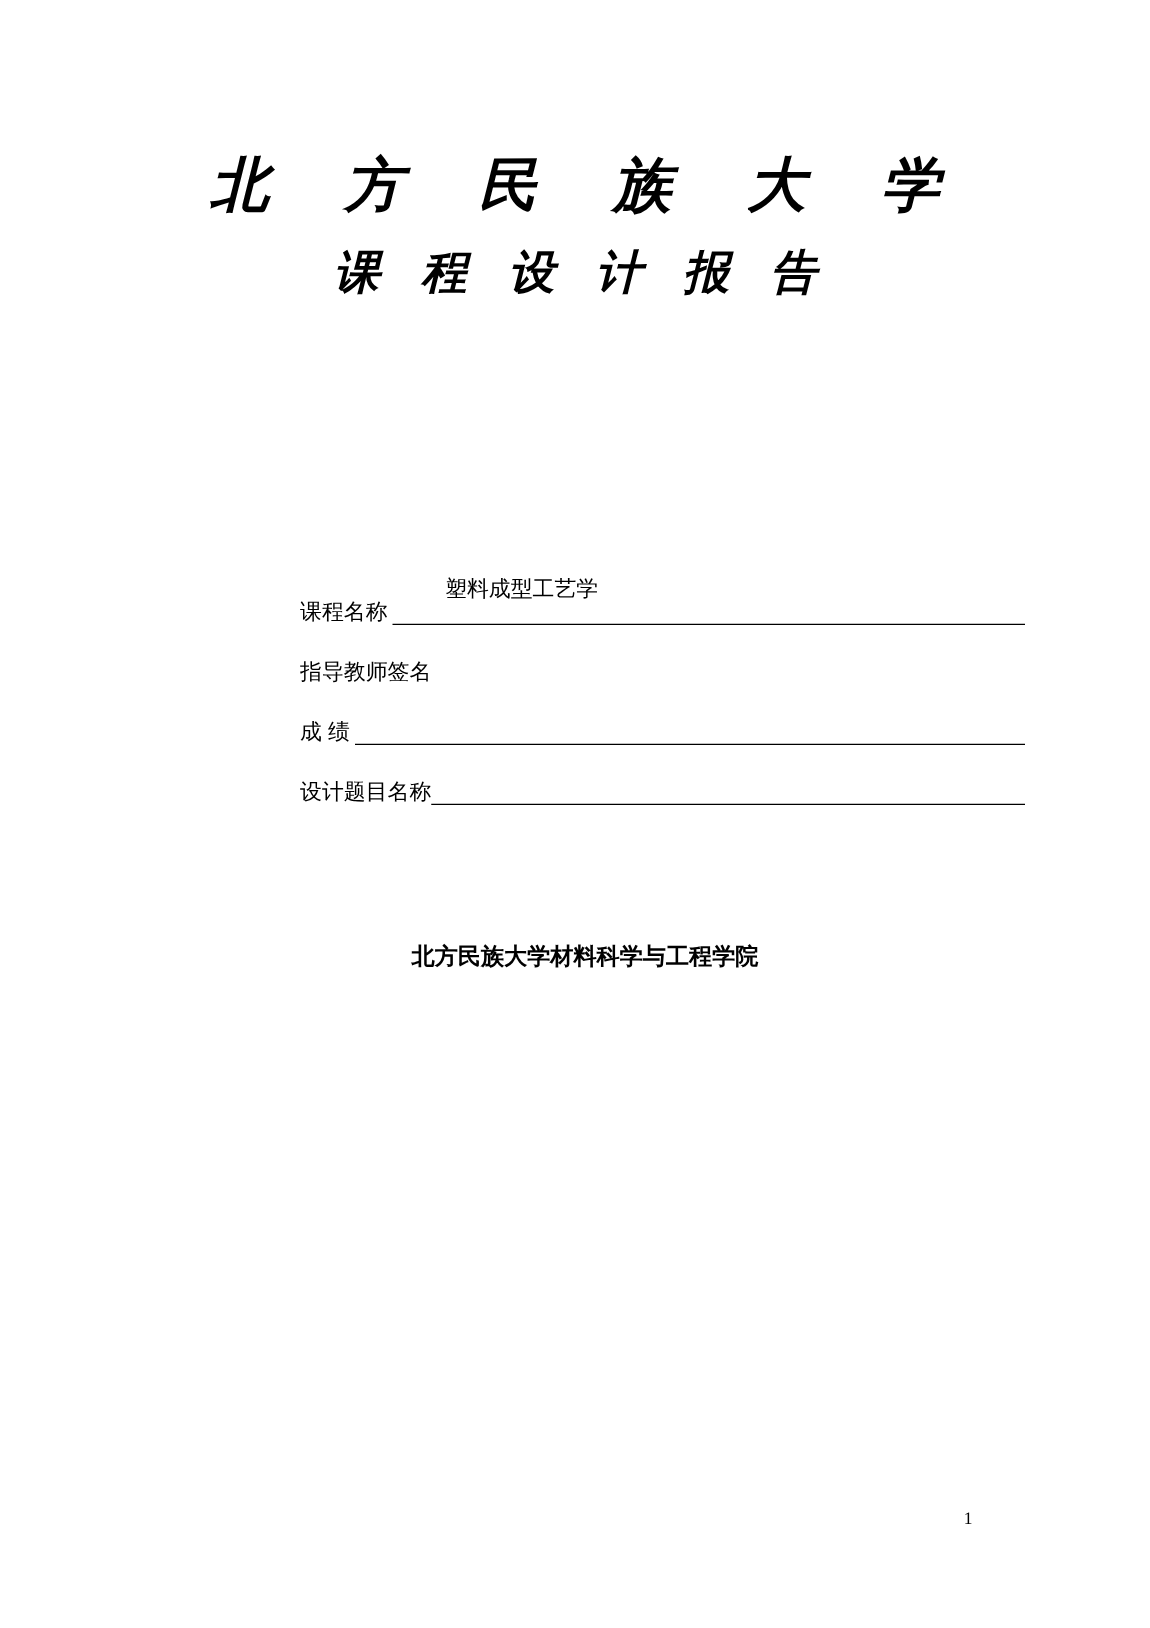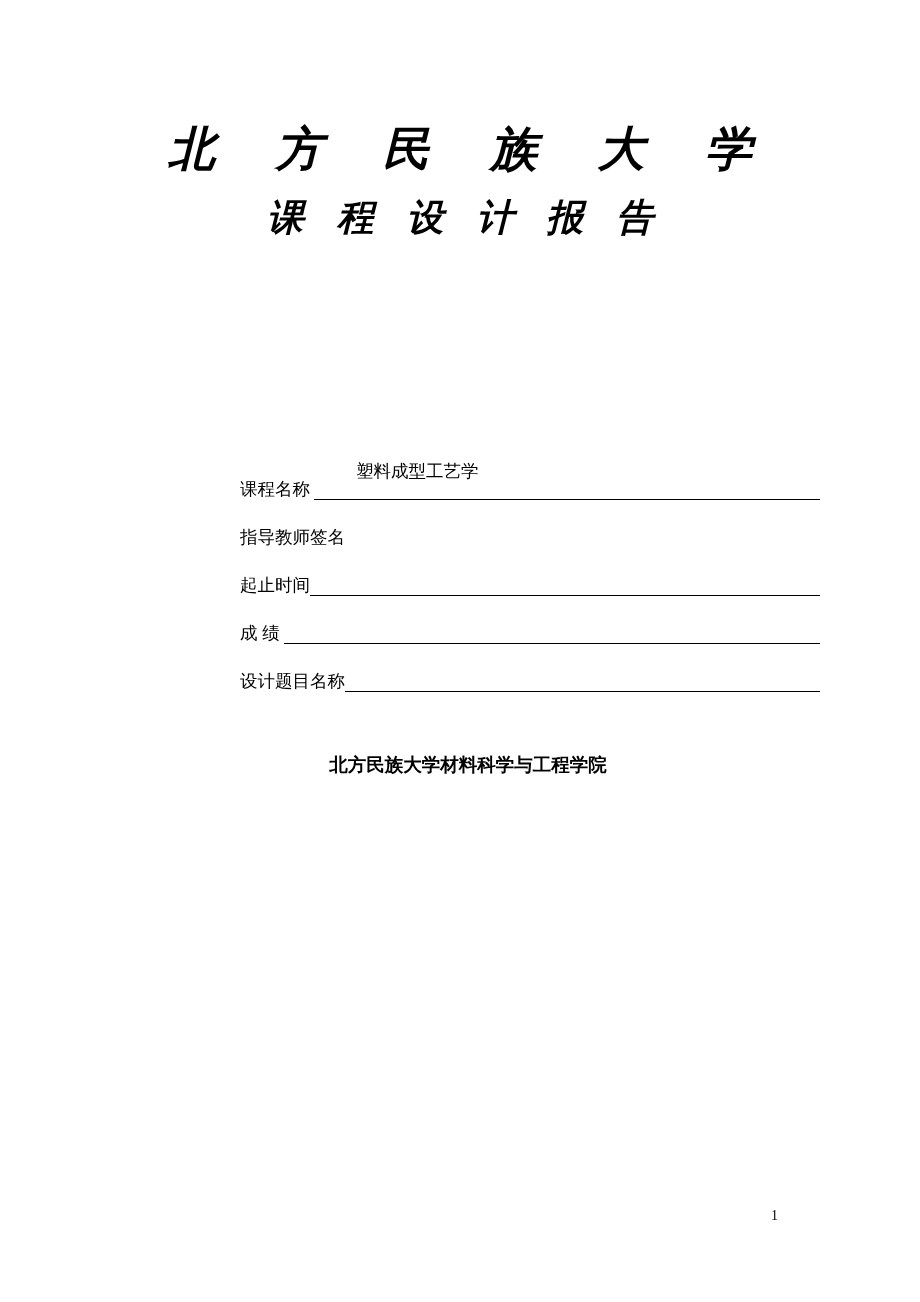--- a/index.html
+++ b/index.html
@@ -132,26 +132,20 @@
       <span class="form-label label-wide">课程名称</span>
       <span class="form-value-wrap gap-sm">
         <span class="form-value">塑料成型工艺学</span>
       </span>
     </div>
 
     <div class="form-row">
       <span class="form-label label-wide">指导教师签名</span>
     </div>
 
-    <div class="form-row">
-      <span class="form-label label-wide">起止时间</span>
-      <span class="form-value-wrap">
-        <span class="form-value tight"></span>
-      </span>
-    </div>
 
     <div class="form-row">
       <span class="form-label label-spaced">成    绩</span>
       <span class="form-value-wrap gap-sm">
         <span class="form-value tight"></span>
       </span>
     </div>
 
     <div class="form-row">
       <span class="form-label label-wide">设计题目名称</span>

